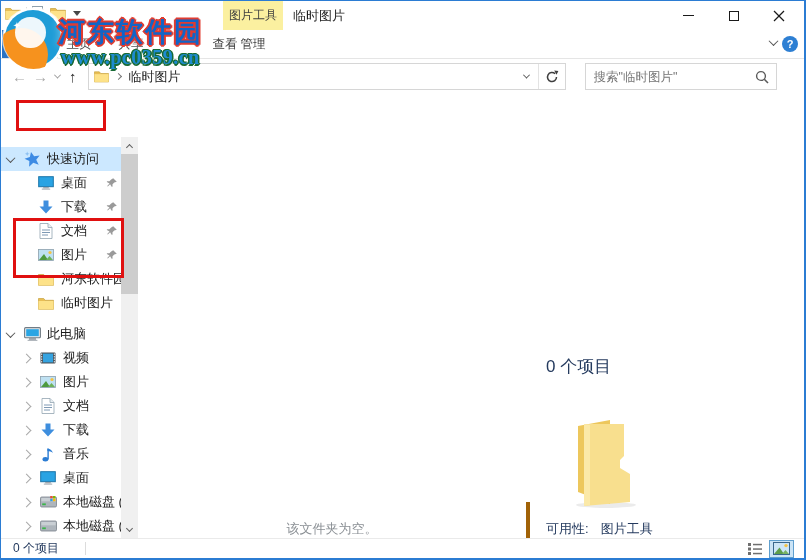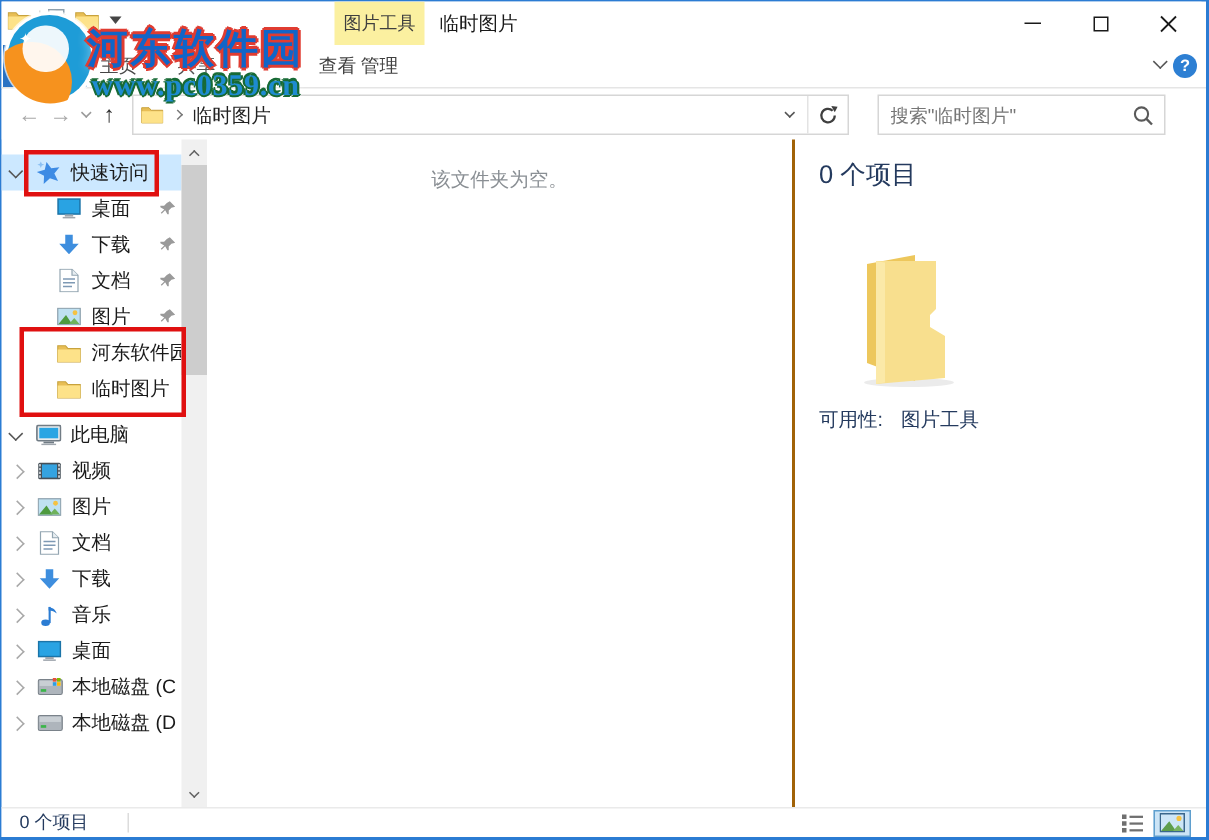--- a/index.html
+++ b/index.html
@@ -48,39 +48,39 @@
   .addr-spacer{flex:1;}
   .addr-dd{width:22px;display:flex;justify-content:center;}
   .addr-sep{width:1px;height:25px;background:#E3E3E3;}
   .refresh-btn{width:26px;height:25px;display:flex;align-items:center;justify-content:center;}
   .searchbox{display:flex;align-items:center;height:27px;border:1px solid #D6D6D6;width:192px;margin-left:19px;background:#fff;}
   .searchbox input{border:none;outline:none;flex:1;font-size:12.5px;color:#444;padding:0 0 0 8px;min-width:0;
     font-family:"Liberation Sans",sans-serif;}
   .searchbox input::placeholder{color:#767676;opacity:1;}
   .search-ic{margin-right:7px;display:flex;}
   
-  .content{position:absolute;left:0;top:92px;right:0;bottom:20px;display:flex;}
+  .content{position:absolute;left:0;top:92px;right:0;bottom:20px;display:flex;align-items:flex-end;}
   .sidebar{position:relative;width:137px;flex:none;}
   .sb-inner{padding-top:10px;}
   .row{display:flex;align-items:center;height:24px;width:120px;font-size:13px;color:#1A1A1A;white-space:nowrap;}
   .row.sel{background:#CCE8FF;}
   .lvl0{padding-left:6px;}
   .lvl1{padding-left:36px;}
-  .lvl2{padding-left:7px;}
+  .lvl2{padding-left:22px;}
   .chevbox{width:16px;flex:none;display:flex;align-items:center;}
   .sicon{width:18px;height:17px;flex:none;display:flex;align-items:center;justify-content:center;margin-right:6px;}
   .slabel{overflow:hidden;}
   .pin{margin-left:auto;margin-right:3px;flex:none;display:flex;}
   .gap6{margin-top:6px;}
   .gap7{margin-top:7px;}
   .sb-scroll{position:absolute;left:120px;top:0;bottom:0;width:17px;background:#F0F0F0;}
   .sb-arrow{position:absolute;left:0;width:17px;height:17px;display:flex;align-items:center;justify-content:center;}
   .sb-arrow .chev{border-color:#606060;}
   .sb-thumb{position:absolute;left:0;top:17px;width:17px;height:140px;background:#CDCDCD;}
-  .main{flex:1;border-right:2px solid #a16207;position:relative;}
+  .main{flex:1;border-right:4px solid #a16207;position:relative;}
   .empty-msg{margin-top:18px;text-align:center;font-size:13px;color:#8A8F94;}
   .detailspane{width:274px;flex:none;padding:12px 0 0 16px;}
   .dp-count{font-size:17px;color:#243A5E;}
   .dp-folder{margin:38px 0 0 18px;}
   .dp-avail{margin-top:8px;font-size:13px;color:#243A5E;display:flex;gap:12px;}
   
   .statusbar{position:absolute;left:0;bottom:0;right:0;height:20px;border-top:1px solid #EAEAEA;
     display:flex;align-items:center;background:#fff;}
   .st-count{margin-left:12px;font-size:12px;color:#243A5E;}
   .st-sep{width:1px;height:13px;background:#DCDCDC;margin-left:26px;}

